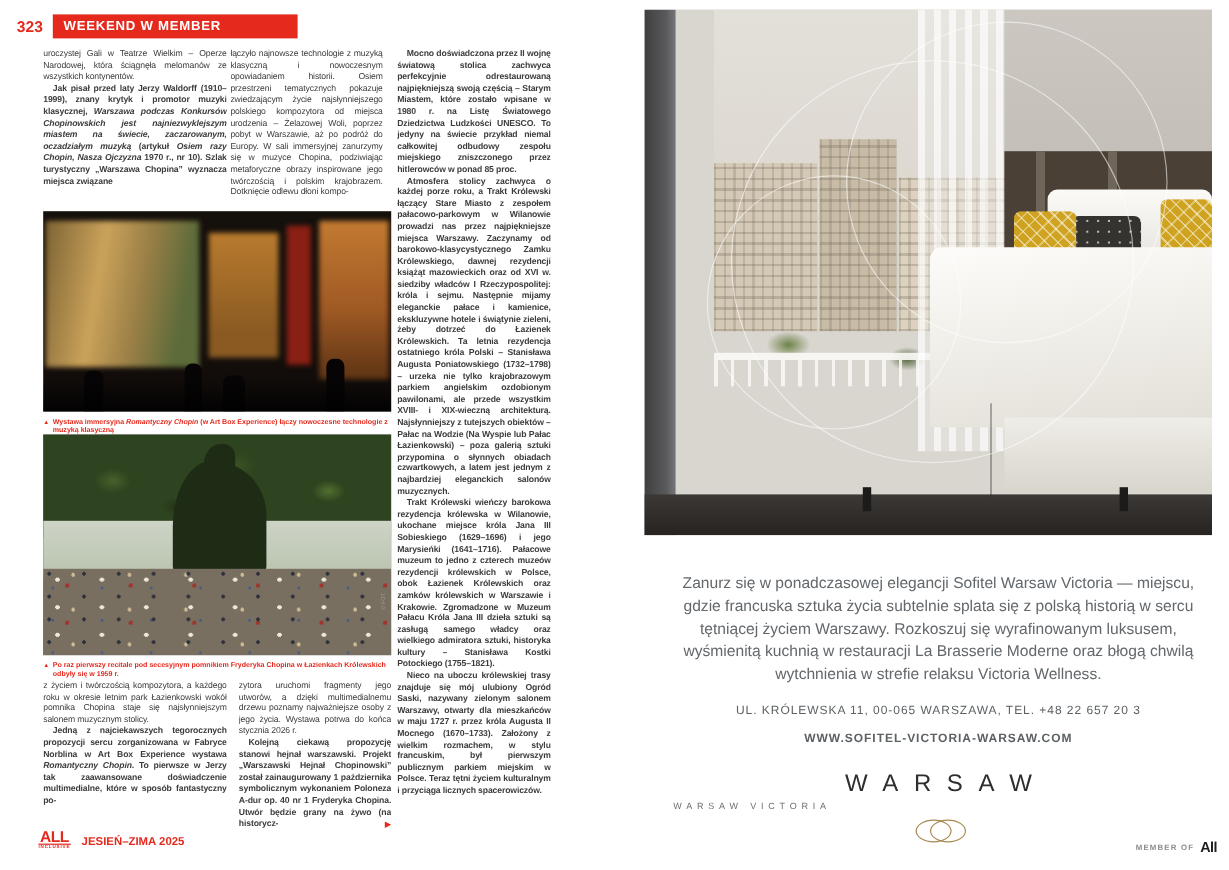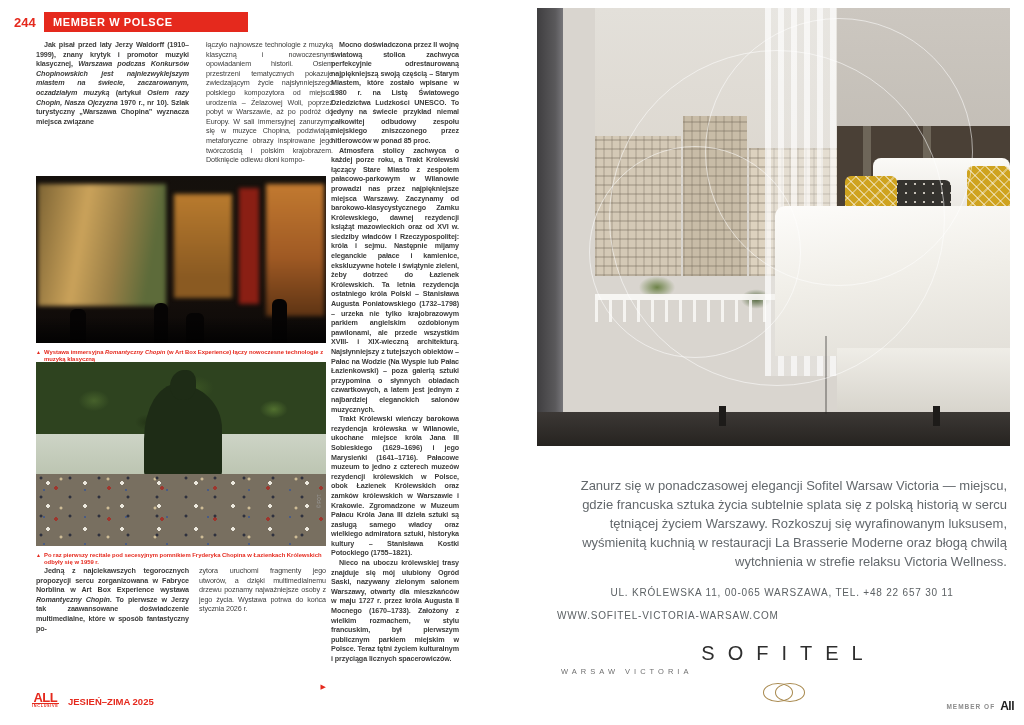--- a/index.html
+++ b/index.html
@@ -12,21 +12,21 @@
   .section-bar { position:absolute; left:44px; top:12px; width:204px; height:20px; background:var(--accent-red);
                  color:#fff; font-size:11px; font-weight:700; letter-spacing:.6px; line-height:20px; padding-left:9px; }
 
   .col { position:absolute; font-size:7.2px; line-height:9.6px; letter-spacing:-0.1px; color:#3c3c3b;
          text-align:justify; overflow:hidden; }
   .col p { margin:0; }
   .col p.indent { text-indent:8px;font-weight:bold; }
   .it { font-style:italic; }
 
   .c1t { left:36px; top:40px;  width:153px; height:136px; }
-  .c2t { left:206px; top:40px; width:127px; height:136px; }
+  .c2t { left:192px; top:40px; width:127px; height:136px; }
   .c1b { left:36px; top:566px;  width:153px; height:128px; }
   .c2b { left:199px; top:566px; width:127px; height:128px; }
   .c3  { left:331px; top:40px; width:128px; height:660px; }
 
   .cont-arrow { position:absolute; left:199px; top:683px; width:127px; text-align:right;
                 color:var(--accent-red); font-size:7px; }
 
   .caption { position:absolute; left:36px; width:290px; color:var(--accent-red);
              font-size:5.9px; line-height:7px; font-weight:700; display:flex; gap:3px; }
   .caption .mark { font-size:5px; line-height:7px; }
@@ -126,50 +126,51 @@
             border-radius:5px;
             background-image:linear-gradient(90deg, transparent 0 120px, rgba(40,38,36,.35) 120px 122px, transparent 122px); }
   .r-leg { position:absolute; width:7px; height:20px; background:#1d1b19; top:398px; }
   .r-floor { position:absolute; left:0; top:404px; width:100%; height:34px;
             background:linear-gradient(180deg,#3c3835 0%,#262320 100%); }
   .r-circle { position:absolute; border:1px solid rgba(255,255,255,.55); border-radius:50%; pointer-events:none; }
   .r-ci1 { left:72px;  top:42px;  width:336px; height:336px; }
   .r-ci2 { left:52px;  top:138px; width:212px; height:212px; }
   .r-ci3 { left:168px; top:10px;  width:268px; height:268px; }
 
-  .ad-text { position:absolute; left:557px; top:476px; width:450px; text-align:right;
+  .ad-text { position:absolute; left:557px; top:476px; width:450px; text-align:center;
              color:#63686c; font-size:13px; line-height:19px; }
   .ad-address { position:absolute; left:557px; top:587px; width:450px; text-align:center;
              color:#5c6164; font-size:10px; letter-spacing:.8px; }
-  .ad-site { position:absolute; left:557px; top:610px; width:450px; 
-             color:#5c6164; font-size:10px; letter-spacing:.8px; }
+  .ad-site { position:absolute; left:557px; top:610px; width:450px; text-align:center;
+             color:#5c6164; font-size:10px; letter-spacing:.8px;font-weight:bold; }
   .brand { position:absolute; left:557px; top:642px; width:450px; text-align:center;
            color:#2e2e2e; font-size:20px; font-weight:500; letter-spacing:13px; text-indent:13px; }
   .brand-sub { position:absolute; left:557px; top:667px; width:450px; text-align:left;
            color:#6e6e6e; font-size:7.5px; letter-spacing:4px; text-indent:4px; }
   .ovals { position:absolute; left:557px; top:681px; width:450px; height:24px; }
   .oval { position:absolute; top:2px; width:30px; height:19px; border:1.6px solid var(--gold); border-radius:50%; }
   .ov1 { left:206px; transform:rotate(0deg); }
   .ov2 { left:218px; transform:rotate(0deg); }
   .member { position:absolute; right:10px; top:699px; display:flex; align-items:center; gap:5px; }
   .member-of { color:#8b8b8b; font-size:6.5px; letter-spacing:1px; font-weight:600; }
   .member-all { color:#1d1d1d; font-size:12px; font-weight:800; letter-spacing:-0.5px; }
 </style>
 </head>
 <body>
 
 <div class="spread">
 
   <div>
-    <div class="pageno">244</div>
+    <div class="pageno">323</div>
     <div class="section-bar">
-      <span>MEMBER W POLSCE</span>
+      <span>WEEKEND W MEMBER</span>
     </div>
 
     <div class="col c1t">
+      <p>uroczystej Gali w Teatrze Wielkim – Operze Narodowej, która ściągnęła melomanów ze wszystkich kontynentów.</p>
       <p class="indent"><span>Jak pisał przed laty Jerzy Waldorff (1910–1999), znany krytyk i promotor muzyki klasycznej, </span><span class="it">Warszawa podczas Konkursów Chopinowskich jest najniezwyklejszym miastem na świecie, zaczarowanym, oczadziałym muzyką</span><span> (artykuł </span><span class="it">Osiem razy Chopin, Nasza Ojczyzna</span><span> 1970 r., nr 10). Szlak turystyczny „Warszawa Chopina” wyznacza miejsca związane</span></p>
     </div>
 
     <div class="col c2t">
       <p>łączyło najnowsze technologie z muzyką klasyczną i nowoczesnym opowiadaniem historii. Osiem przestrzeni tematycznych pokazuje zwiedzającym życie najsłynniejszego polskiego kompozytora od miejsca urodzenia – Żelazowej Woli, poprzez pobyt w Warszawie, aż po podróż do Europy. W sali immersyjnej zanurzymy się w muzyce Chopina, podziwiając metaforyczne obrazy inspirowane jego twórczością i polskim krajobrazem. Dotknięcie odlewu dłoni kompo-</p>
     </div>
 
     <div class="photo1">
       <div class="glow p1-mural"></div>
       <div class="glow p1-mid"></div>
@@ -192,25 +193,27 @@
       <div class="p2-monu"></div>
       <div class="p2-crowd"></div>
     </div>
     <div class="vcredit">© FOT.</div>
     <div class="caption cap2">
       <span class="mark">▲</span>
       <span>Po raz pierwszy recitale pod secesyjnym pomnikiem Fryderyka Chopina w Łazienkach Królewskich odbyły się w 1959 r.</span>
     </div>
 
     <div class="col c1b">
+      <p>z życiem i twórczością kompozytora, a każdego roku w okresie letnim park Łazienkowski wokół pomnika Chopina staje się najsłynniejszym salonem muzycznym stolicy.</p>
       <p class="indent"><span>Jedną z najciekawszych tegorocznych propozycji sercu zorganizowana w Fabryce Norblina w Art Box Experience wystawa </span><span class="it">Romantyczny Chopin</span><span>. To pierwsze w Jerzy tak zaawansowane doświadczenie multimedialne, które w sposób fantastyczny po-</span></p>
     </div>
 
     <div class="col c2b">
       <p>zytora uruchomi fragmenty jego utworów, a dzięki multimedialnemu drzewu poznamy najważniejsze osoby z jego życia. Wystawa potrwa do końca stycznia 2026 r.</p>
+      <p class="indent">Kolejną ciekawą propozycję stanowi hejnał warszawski. Projekt „Warszawski Hejnał Chopinowski” został zainaugurowany 1 października symbolicznym wykonaniem Poloneza A-dur op. 40 nr 1 Fryderyka Chopina. Utwór będzie grany na żywo (na historycz-</p>
     </div>
     <div class="cont-arrow">▶</div>
 
     <div class="col c3">
       <p class="indent">Mocno doświadczona przez II wojnę światową stolica zachwyca perfekcyjnie odrestaurowaną najpiękniejszą swoją częścią – Starym Miastem, które zostało wpisane w 1980 r. na Listę Światowego Dziedzictwa Ludzkości UNESCO. To jedyny na świecie przykład niemal całkowitej odbudowy zespołu miejskiego zniszczonego przez hitlerowców w ponad 85 proc.</p>
       <p class="indent">Atmosfera stolicy zachwyca o każdej porze roku, a Trakt Królewski łączący Stare Miasto z zespołem pałacowo-parkowym w Wilanowie prowadzi nas przez najpiękniejsze miejsca Warszawy. Zaczynamy od barokowo-klasycystycznego Zamku Królewskiego, dawnej rezydencji książąt mazowieckich oraz od XVI w. siedziby władców I Rzeczypospolitej: króla i sejmu. Następnie mijamy eleganckie pałace i kamienice, ekskluzywne hotele i świątynie zieleni, żeby dotrzeć do Łazienek Królewskich. Ta letnia rezydencja ostatniego króla Polski – Stanisława Augusta Poniatowskiego (1732–1798) – urzeka nie tylko krajobrazowym parkiem angielskim ozdobionym pawilonami, ale przede wszystkim XVIII- i XIX-wieczną architekturą. Najsłynniejszy z tutejszych obiektów – Pałac na Wodzie (Na Wyspie lub Pałac Łazienkowski) – poza galerią sztuki przypomina o słynnych obiadach czwartkowych, a latem jest jednym z najbardziej eleganckich salonów muzycznych.</p>
       <p class="indent">Trakt Królewski wieńczy barokowa rezydencja królewska w Wilanowie, ukochane miejsce króla Jana III Sobieskiego (1629–1696) i jego Marysieńki (1641–1716). Pałacowe muzeum to jedno z czterech muzeów rezydencji królewskich w Polsce, obok Łazienek Królewskich oraz zamków królewskich w Warszawie i Krakowie. Zgromadzone w Muzeum Pałacu Króla Jana III dzieła sztuki są zasługą samego władcy oraz wielkiego admiratora sztuki, historyka kultury – Stanisława Kostki Potockiego (1755–1821).</p>
       <p class="indent">Nieco na uboczu królewskiej trasy znajduje się mój ulubiony Ogród Saski, nazywany zielonym salonem Warszawy, otwarty dla mieszkańców w maju 1727 r. przez króla Augusta II Mocnego (1670–1733). Założony z wielkim rozmachem, w stylu francuskim, był pierwszym publicznym parkiem miejskim w Polsce. Teraz tętni życiem kulturalnym i przyciąga licznych spacerowiczów.</p>
     </div>
 
@@ -246,24 +249,24 @@
       <div class="r-floor"></div>
       <div class="r-leg" style="left:182px;"></div>
       <div class="r-leg" style="left:396px;"></div>
       <div class="r-bench"></div>
       <div class="r-circle r-ci1"></div>
       <div class="r-circle r-ci2"></div>
       <div class="r-circle r-ci3"></div>
     </div>
 
     <div class="ad-text">Zanurz się w ponadczasowej elegancji Sofitel Warsaw Victoria — miejscu, gdzie francuska sztuka życia subtelnie splata się z polską historią w sercu tętniącej życiem Warszawy. Rozkoszuj się wyrafinowanym luksusem, wyśmienitą kuchnią w restauracji La Brasserie Moderne oraz błogą chwilą wytchnienia w strefie relaksu Victoria Wellness.</div>
-    <div class="ad-address">UL. KRÓLEWSKA 11, 00-065 WARSZAWA, TEL. +48 22 657 30 11</div>
+    <div class="ad-address">UL. KRÓLEWSKA 11, 00-065 WARSZAWA, TEL. +48 22 657 20 3</div>
     <div class="ad-site">WWW.SOFITEL-VICTORIA-WARSAW.COM</div>
 
-    <div class="brand">SOFITEL</div>
+    <div class="brand">WARSAW</div>
     <div class="brand-sub">WARSAW VICTORIA</div>
     <div class="ovals">
       <div class="oval ov1"></div>
       <div class="oval ov2"></div>
     </div>
 
     <div class="member">
       <span class="member-of">MEMBER OF</span>
       <span class="member-all">All</span>
     </div>

